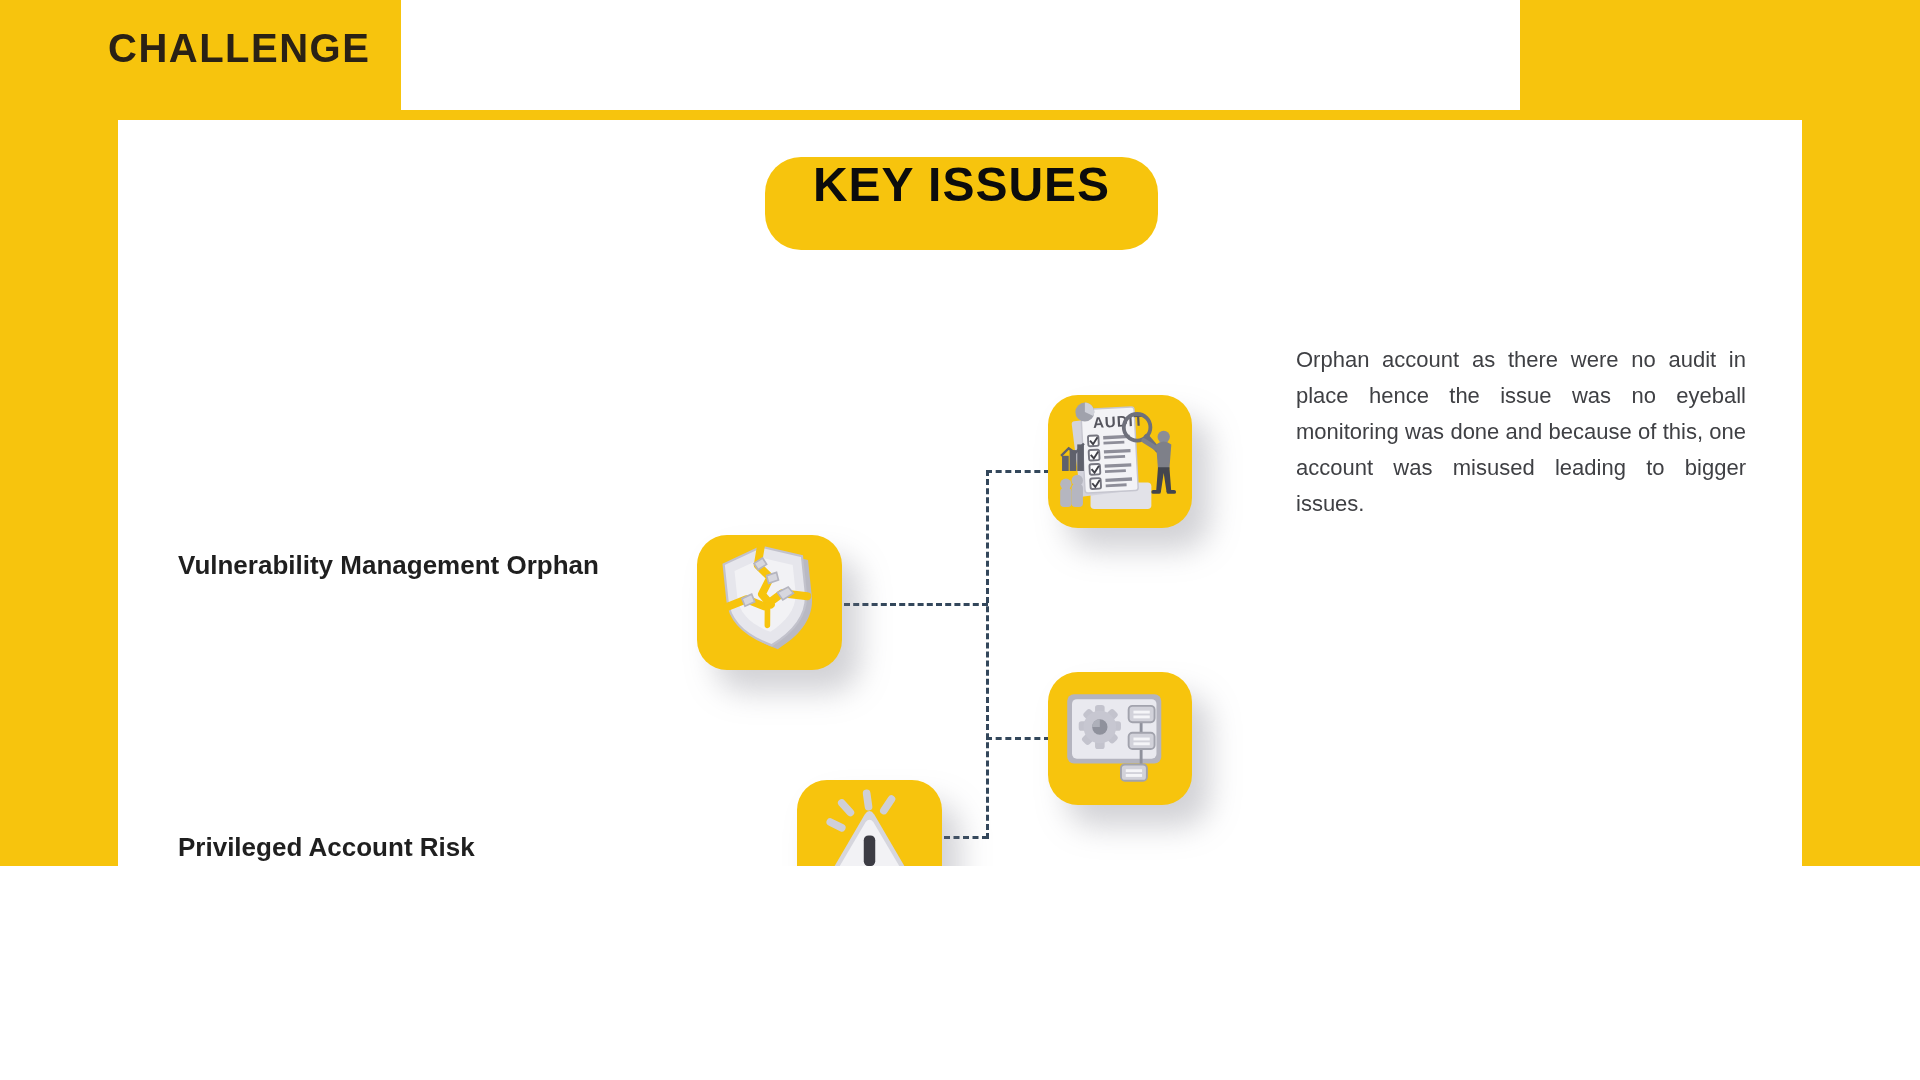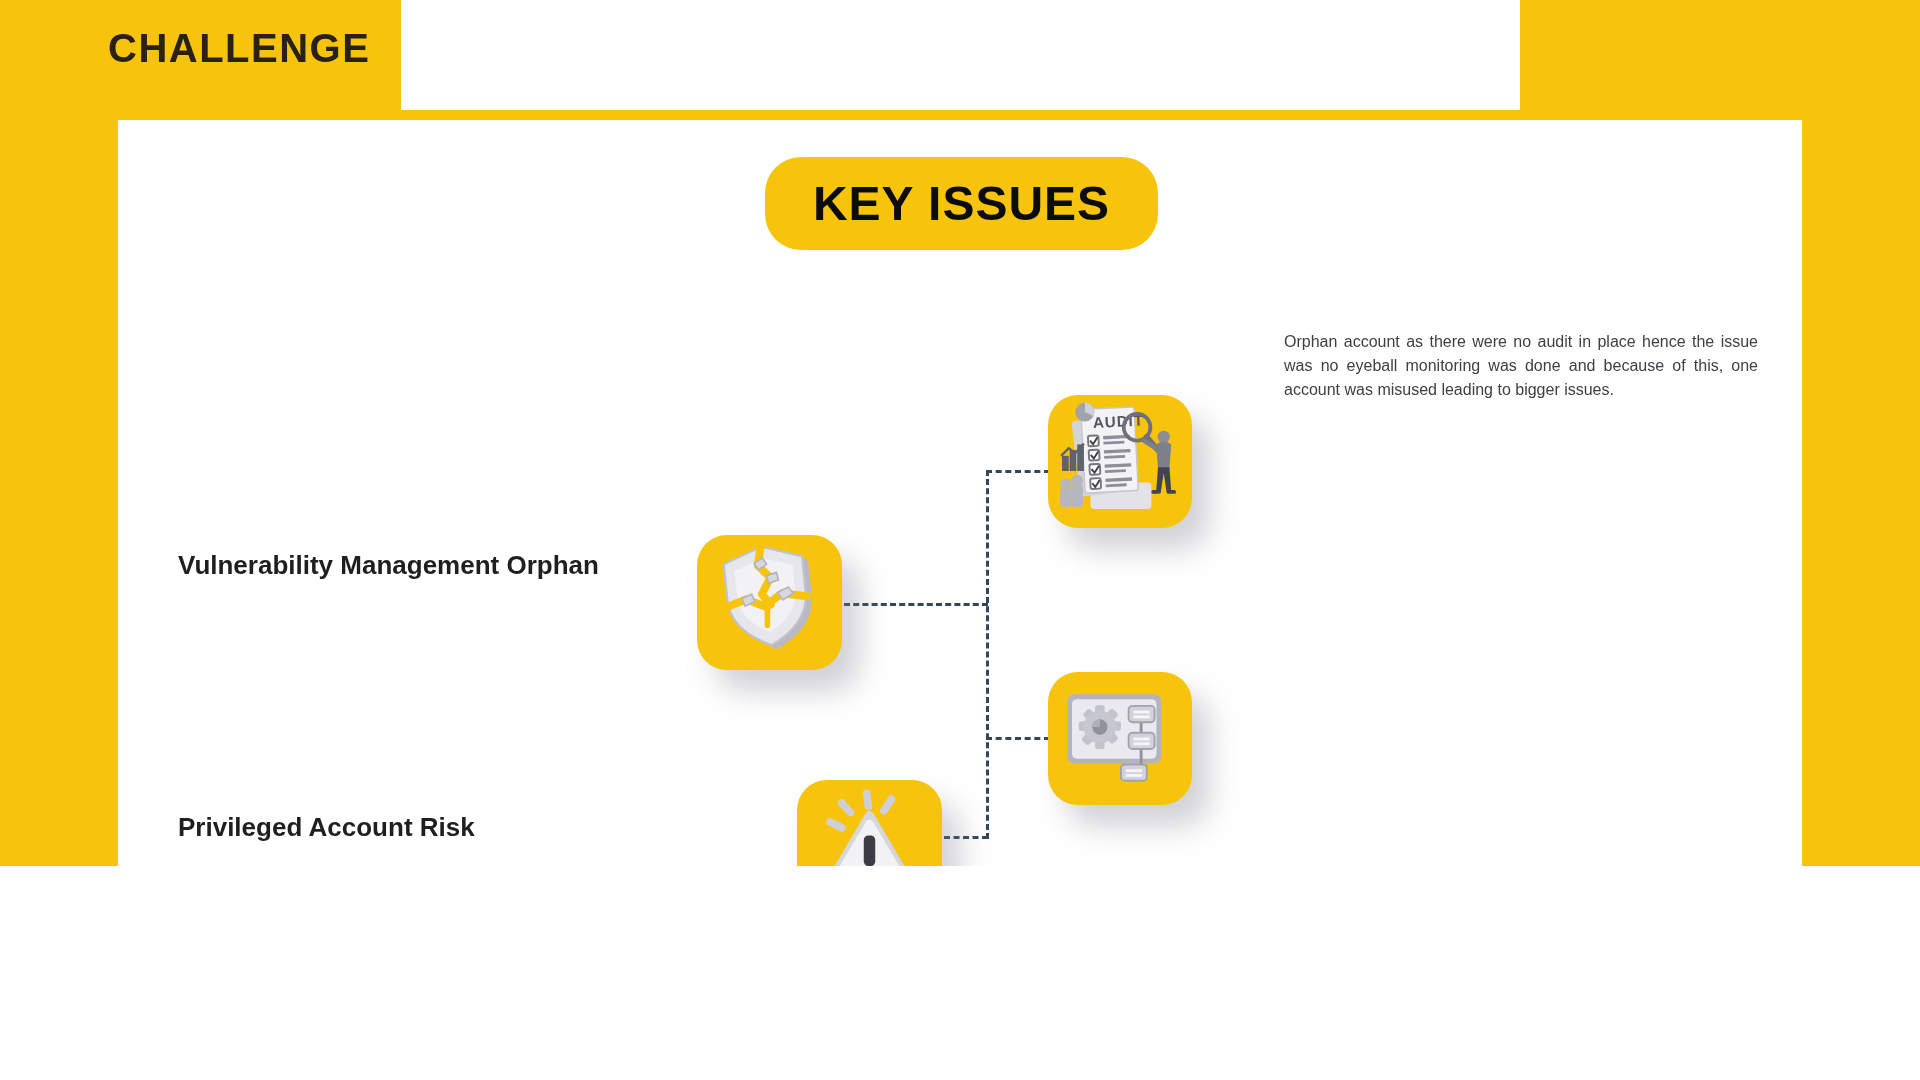--- a/index.html
+++ b/index.html
@@ -27,35 +27,35 @@
   .challenge{
     position:absolute;left:108px;top:26px;
     font-size:40px;font-weight:600;letter-spacing:1.5px;color:#2a2115;
   }
   .main-card{
     position:absolute;left:118px;top:120px;width:1684px;height:843px;background:#fff;
   }
   .key-pill{
     position:absolute;left:647px;top:37px;width:393px;height:93px;
     background:var(--yellow);border-radius:36px;
-    display:flex;align-items:center;justify-content:center;
+    display:flex;justify-content:center;
   }
   .key-pill span{
     font-size:48px;font-weight:800;letter-spacing:1px;color:#0c0c0c;
   }
   .issue{position:absolute;}
   .issue h3{
     margin:0 0 9px 0;font-size:26px;font-weight:700;color:var(--heading);
   }
   .issue p{
-    margin:4px;font-size:16px;line-height:24px;color:var(--body);
+    margin:16px;font-size:22px;line-height:36px;color:var(--body);
     text-align:justify;
   }
   #issue-vulnerability{left:60px;top:430px;width:482px;}
-  #issue-privileged{left:60px;top:692px;width:562px;}
+  #issue-privileged{left:60px;top:712px;width:562px;}
   #issue-orphaned{left:1162px;top:206px;width:482px;}
   #issue-patch{left:1162px;top:528px;width:482px;}
 
   .tile{
     position:absolute;background:var(--yellow);border-radius:30px;
     box-shadow:18px 22px 30px rgba(125,125,138,0.35);
     display:flex;align-items:center;justify-content:center;
   }
   #tile-audit{left:930px;top:275px;width:144px;height:133px;}
   #tile-shield{left:579px;top:415px;width:145px;height:135px;}

